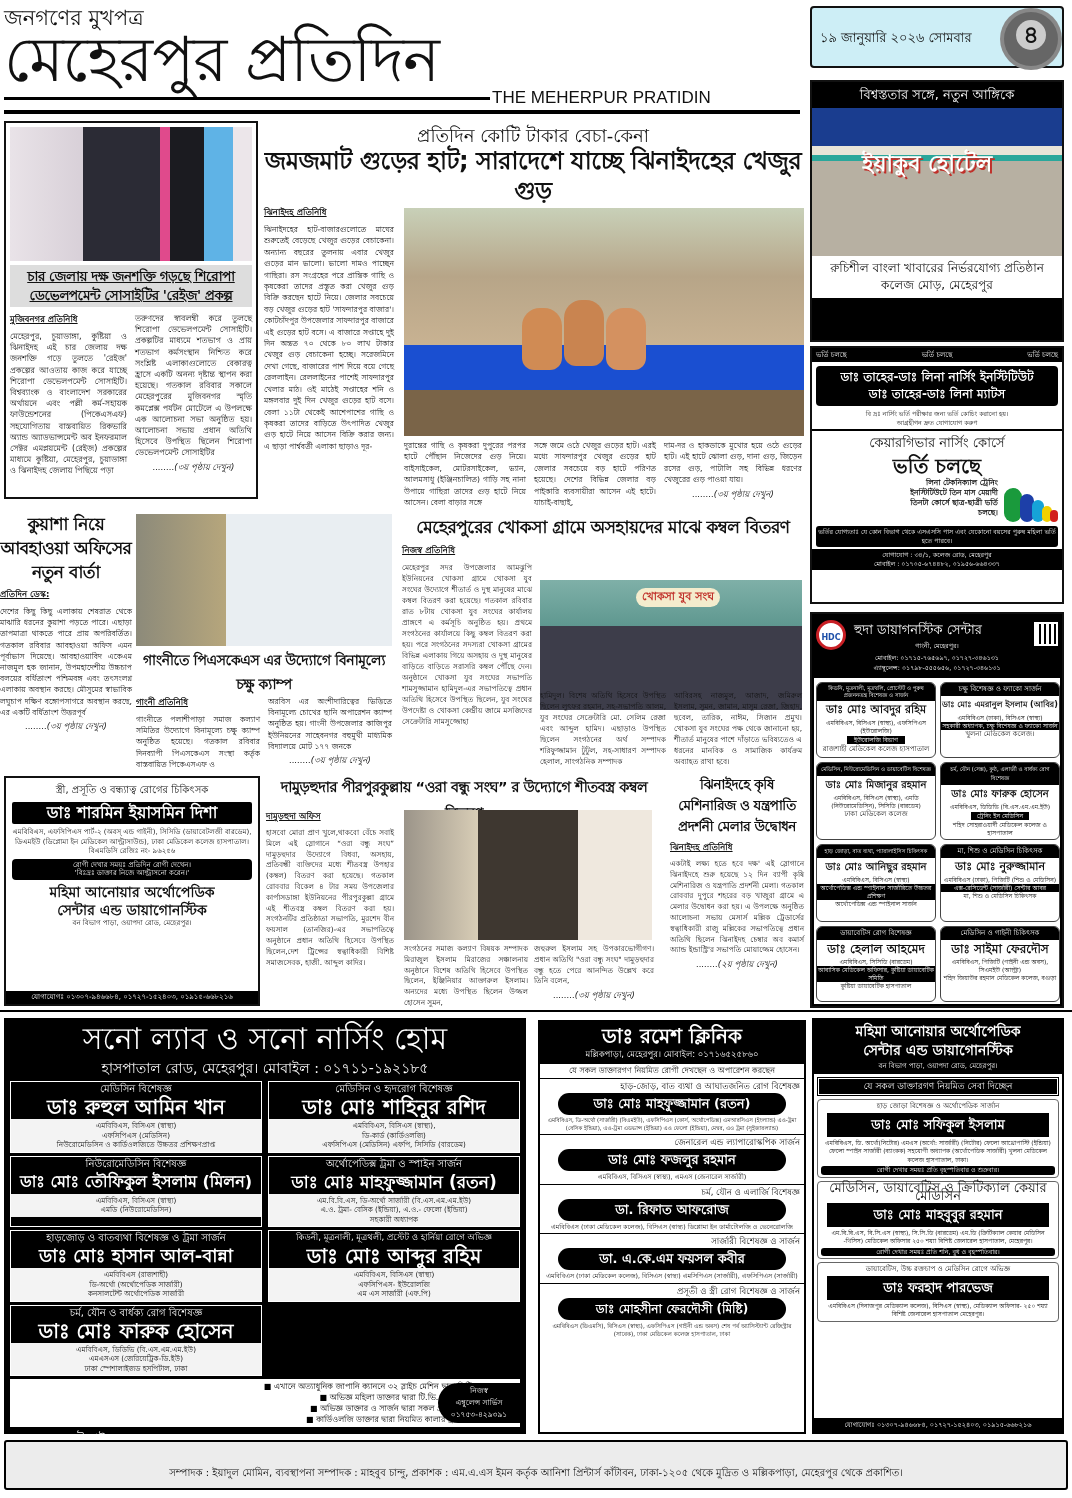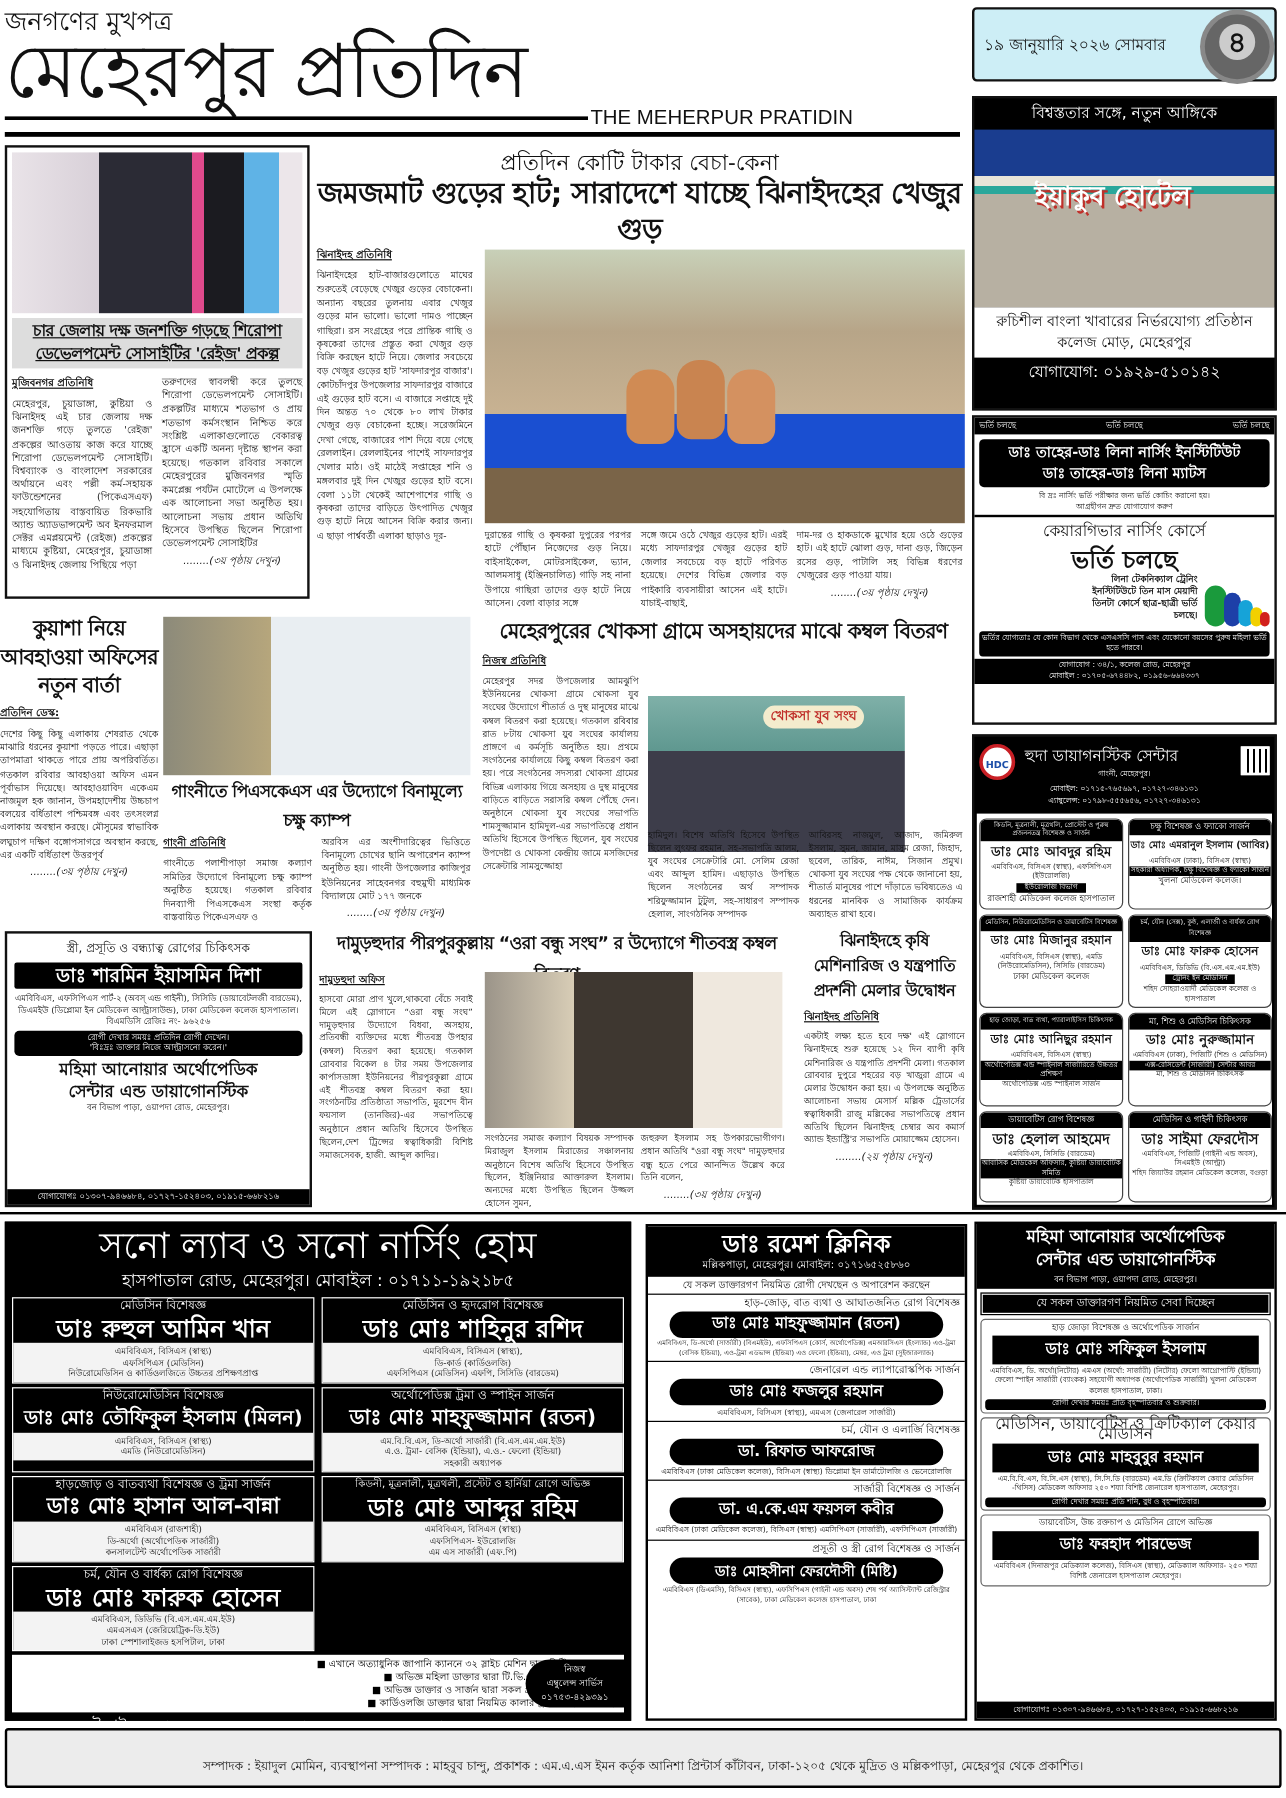--- a/index.html
+++ b/index.html
@@ -47,21 +47,20 @@
 
 <div class="abs box" style="left:810px;top:80px;width:254px;height:262px;background:#000;">
   <div class="center" style="color:#fff;font-size:13px;line-height:26px;">বিশ্বস্ততার সঙ্গে, নতুন আঙ্গিকে</div>
   <div class="photo" style="height:148px;background:linear-gradient(#1a3d8f 0 26%, #e8e4d8 26% 32%, #2aa79b 32% 36%, #b7b0a2 36% 100%);">
     <div class="abs" style="left:50px;top:38px;color:#fff;font-size:22px;font-weight:bold;text-shadow:2px 2px 0 #c0302a;">ইয়াকুব হোটেল</div>
   </div>
   <div style="background:#fff;padding:4px 2px;">
     <div class="center" style="font-size:12px;line-height:17px;">রুচিশীল বাংলা খাবারের নির্ভরযোগ্য প্রতিষ্ঠান</div>
     <div class="center" style="font-size:12px;line-height:17px;">কলেজ মোড়, মেহেরপুর</div>
   </div>
-  <div class="center" style="color:#fff;font-size:13px;line-height:26px;">যোগাযোগ: ০১৯২৯-৫১০১৪২</div>
 </div>
 
 <div class="abs box" style="left:810px;top:346px;width:254px;height:258px;background:#fff;">
   <div class="black" style="display:flex;justify-content:space-between;font-size:7px;padding:1px 4px;">
     <span>ভর্তি চলছে</span>
     <span>ভর্তি চলছে</span>
     <span>ভর্তি চলছে</span>
   </div>
   <div class="black center" style="margin:4px;border-radius:4px;padding:3px 0;">
     <div style="font-size:12px;font-weight:bold;line-height:17px;">ডাঃ তাহের-ডাঃ লিনা নার্সিং ইনস্টিটিউট</div>
@@ -218,21 +217,21 @@
     </div>
   </div>
 </div>
 
 <div class="abs" style="left:402px;top:514px;width:402px;height:256px;">
   <div class="center headline" style="font-size:17px;line-height:26px;">মেহেরপুরের খোকসা গ্রামে অসহায়দের মাঝে কম্বল বিতরণ</div>
   <div class="abs" style="left:0;top:30px;width:130px;">
     <div class="byline">নিজস্ব প্রতিনিধি</div>
     <div class="body-text" style="font-size:7.4px;line-height:11px;">মেহেরপুর সদর উপজেলার আমঝুপি ইউনিয়নের খোকসা গ্রামে খোকসা যুব সংঘের উদ্যোগে শীতার্ত ও দুস্থ মানুষের মাঝে কম্বল বিতরণ করা হয়েছে। গতকাল রবিবার রাত ৮টায় খোকসা যুব সংঘের কার্যালয় প্রাঙ্গণে এ কর্মসূচি অনুষ্ঠিত হয়। প্রথমে সংগঠনের কার্যালয়ে কিছু কম্বল বিতরণ করা হয়। পরে সংগঠনের সদস্যরা খোকসা গ্রামের বিভিন্ন এলাকায় গিয়ে অসহায় ও দুস্থ মানুষের বাড়িতে বাড়িতে সরাসরি কম্বল পৌঁছে দেন। অনুষ্ঠানে খোকসা যুব সংঘের সভাপতি শামসুজ্জামান হামিদুল-এর সভাপতিত্বে প্রধান অতিথি হিসেবে উপস্থিত ছিলেন, যুব সংঘের উপদেষ্টা ও খোকসা কেন্দ্রীয় জামে মসজিদের সেক্রেটারি সামসুজ্জোহা</div>
   </div>
-  <div class="abs photo" style="left:138px;top:40px;width:214px;height:130px;background:linear-gradient(180deg,#7fb0a8 0%,#5f9890 35%,#3d3d4a 35% 100%);">
+  <div class="abs photo" style="left:138px;top:40px;width:262px;height:130px;background:linear-gradient(180deg,#7fb0a8 0%,#5f9890 35%,#3d3d4a 35% 100%);">
     <div class="abs" style="left:96px;top:8px;font-size:11px;color:#c0302a;font-weight:bold;background:#f4eccd;padding:0 6px;border-radius:10px;">খোকসা যুব সংঘ</div>
   </div>
   <div class="abs body-text" style="left:138px;top:176px;width:126px;font-size:7.4px;line-height:11px;">হামিদুল। বিশেষ অতিথি হিসেবে উপস্থিত ছিলেন লুৎফর রহমান, সহ-সভাপতি আলম, যুব সংঘের সেক্রেটারি মো. সেলিম রেজা এবং আব্দুল হামিদ। এছাড়াও উপস্থিত ছিলেন সংগঠনের অর্থ সম্পাদক শরিফুজ্জামান টুটুল, সহ-সাধারণ সম্পাদক হেলাল, সাংগঠনিক সম্পাদক</div>
   <div class="abs body-text" style="left:272px;top:176px;width:128px;font-size:7.4px;line-height:11px;">আবিরসহ নাজমুল, আজাদ, জমিরুল ইসলাম, সুমন, জামান, মাসুম রেজা, জিহাদ, ছবেল, তারিক, নাঈম, সিজান প্রমুখ। খোকসা যুব সংঘের পক্ষ থেকে জানানো হয়, শীতার্ত মানুষের পাশে দাঁড়াতে ভবিষ্যতেও এ ধরনের মানবিক ও সামাজিক কার্যক্রম অব্যাহত রাখা হবে।</div>
 </div>
 
 <div class="abs box" style="left:4px;top:776px;width:256px;height:230px;background:#fff;">
   <div class="center" style="font-size:10px;margin-top:4px;">স্ত্রী, প্রসূতি ও বন্ধ্যাত্ব রোগের চিকিৎসক</div>
   <div class="black center" style="margin:3px 6px;font-size:16px;font-weight:bold;line-height:22px;border-radius:2px;">ডাঃ শারমিন ইয়াসমিন দিশা</div>
   <div class="center tiny" style="padding:0 6px;font-size:7px;line-height:10px;">এমবিবিএস, এফসিপিএস পার্ট-২ (অবস্ এন্ড গাইনী), সিসিডি (ডায়াবেটলজী বারডেম), ডিএমইউ (ডিপ্লোমা ইন মেডিকেল আল্ট্রাসাউন্ড), ঢাকা মেডিকেল কলেজ হাসপাতাল।</div>

